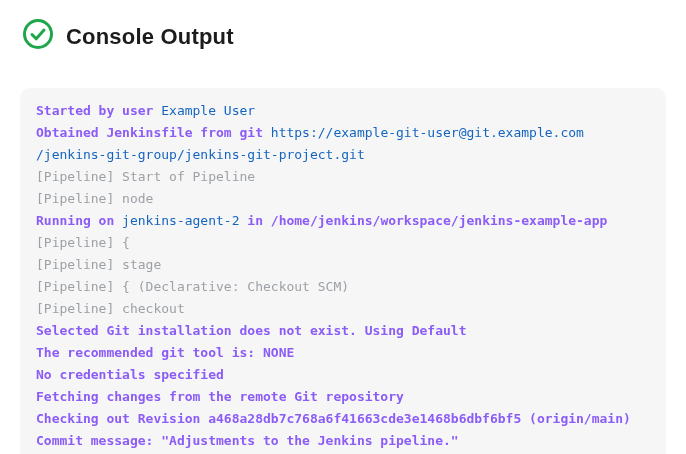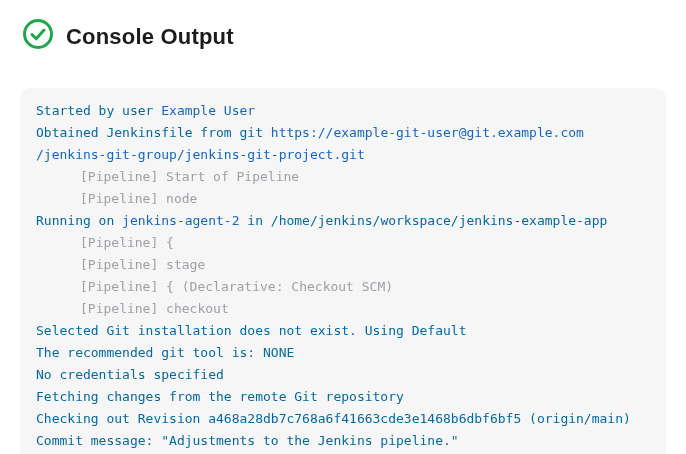--- a/index.html
+++ b/index.html
@@ -45,22 +45,22 @@
     font-family: "DejaVu Sans Mono", "Liberation Mono", monospace;
     font-size: 13px;
     line-height: 22px;
     color: #1e1e1e;
     overflow: hidden;
     white-space: pre-wrap;
   }
   .console-line {
     min-height: 22px;
   }
-  .seg-plain { color: #0369a1; }
-  .seg-muted { color: #9da1a6; margin-left: 44px; }
+  .seg-plain { color: #8b5cf6; font-weight: bold; }
+  .seg-muted { color: #9da1a6; }
   a.seg-link {
     color: #1565c0;
     text-decoration: none;
     cursor: pointer;
     text-align: right;
   }
 </style>
 </head>
 <body>
 

